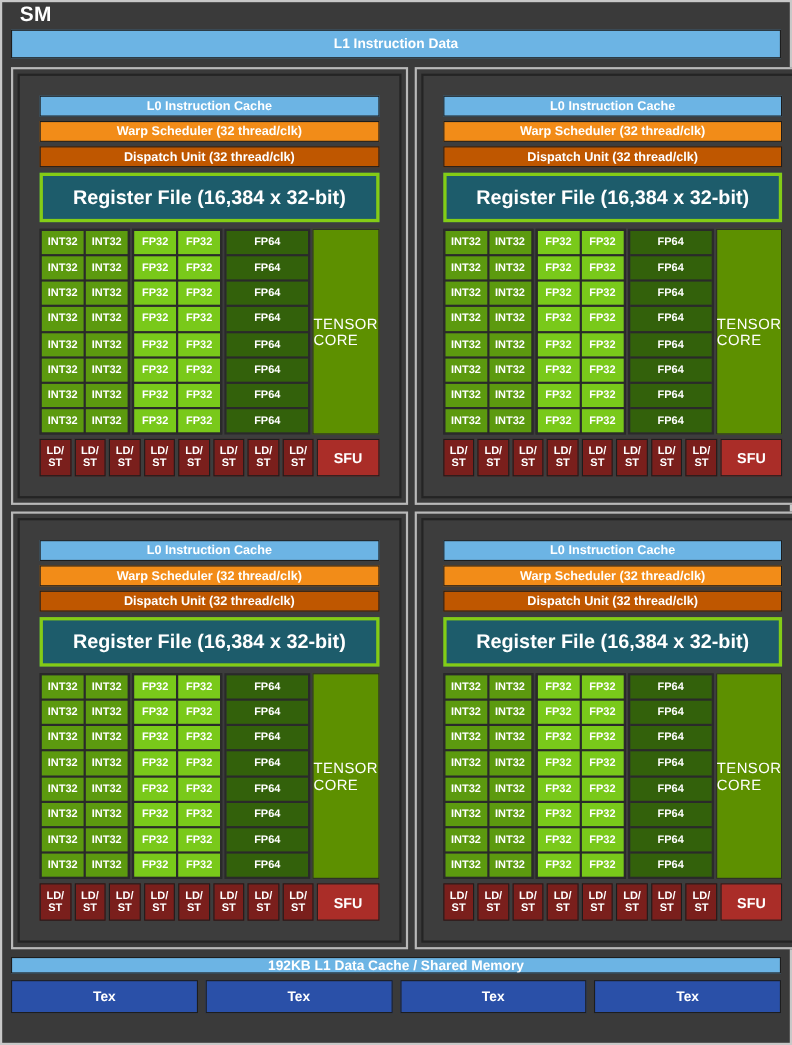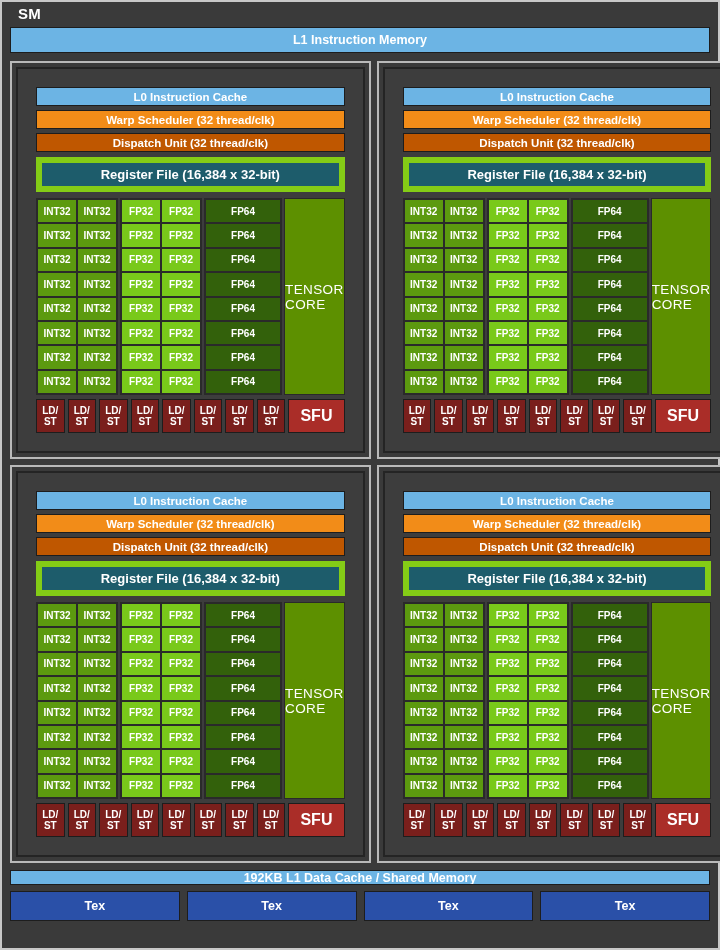--- a/index.html
+++ b/index.html
@@ -17,21 +17,21 @@
   #sm-root {
     position: relative;
     width: 720px;
     height: 950px;
     background: #3a3a3a;
     border: 2px solid #c8c8c8;
     padding: 0 8px 8px 8px;
   }
 
   #sm-title {
-    font-size: 15px;
+    font-size: 19px;
     font-weight: bold;
     color: #ffffff;
     line-height: 22px;
     padding: 1px 0 2px 8px;
     letter-spacing: 0.2px;
   }
 
   
   .bar {
     display: flex;
@@ -90,24 +90,24 @@
     margin-bottom: 4px;
   }
   .dispatch {
     height: 19px;
     background: #bf5700;
     border: 1px solid #1d1d1d;
     font-size: 11.5px;
     margin-bottom: 5px;
   }
   .regfile {
-    height: 35px;
+    height: 45px;
     background: #1d5c6b;
-    border: 6px solid #84cc16;
-    font-size: 13px;
+    border: 3px solid #84cc16;
+    font-size: 18px;
     margin-bottom: 6px;
   }
 
   
   .core-area {
     flex: 1;
     display: flex;
     gap: 2px;
     margin-bottom: 4px;
     min-height: 0;
@@ -173,21 +173,21 @@
   }
   .sfu {
     flex: 2.05;
     background: #aa2d28;
     border: 1px solid #1d1d1d;
     display: flex;
     align-items: center;
     justify-content: center;
     color: #ffffff;
     font-weight: bold;
-    font-size: 16px;
+    font-size: 13px;
     text-align: center;
   }
 
   
   .l1-dcache {
     height: 15px;
     background: #6cb4e4;
     border: 1px solid #1d1d1d;
     font-size: 12.5px;
     margin-top: 7px;
@@ -211,21 +211,21 @@
     font-size: 12.5px;
   }
 </style>
 </head>
 <body>
 
 <div id="sm-root">
 
   <div id="sm-title">SM</div>
 
-  <div class="bar l1-icache">L1 Instruction Memory</div>
+  <div class="bar l1-icache">L1 Instruction Data</div>
 
   <div id="quadrants">
       <div class="quad">
         <div class="quad-inner">
           <div class="bar l0-icache">L0 Instruction Cache</div>
           <div class="bar warp-sched">Warp Scheduler (32 thread/clk)</div>
           <div class="bar dispatch">Dispatch Unit (32 thread/clk)</div>
           <div class="bar regfile">Register File (16,384 x 32-bit)</div>
           <div class="core-area">
             <div style="display: flex; gap: 2px; border: 2px solid rgb(42, 42, 42); background: rgb(42, 42, 42);">

